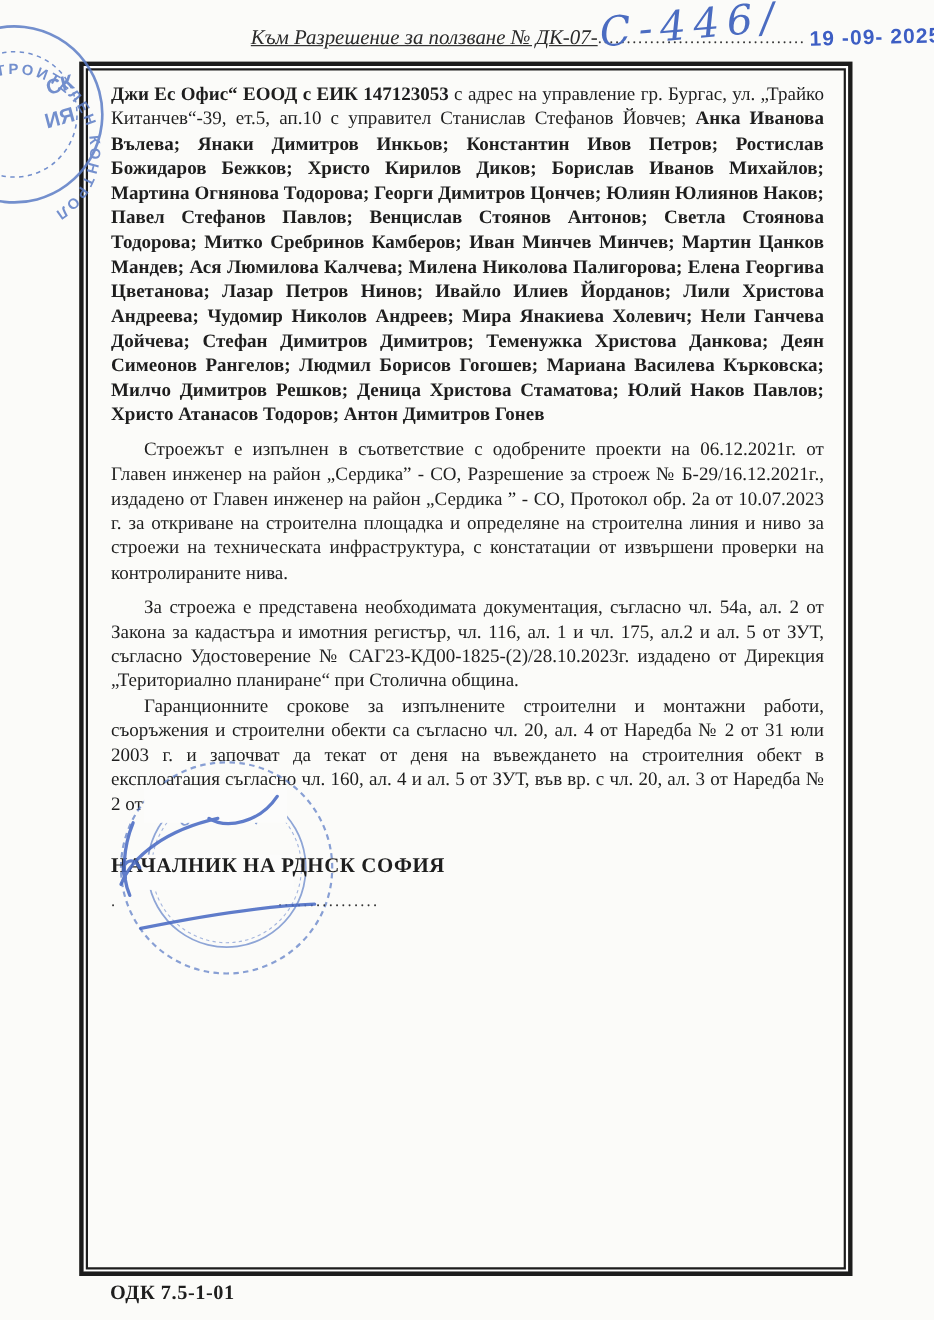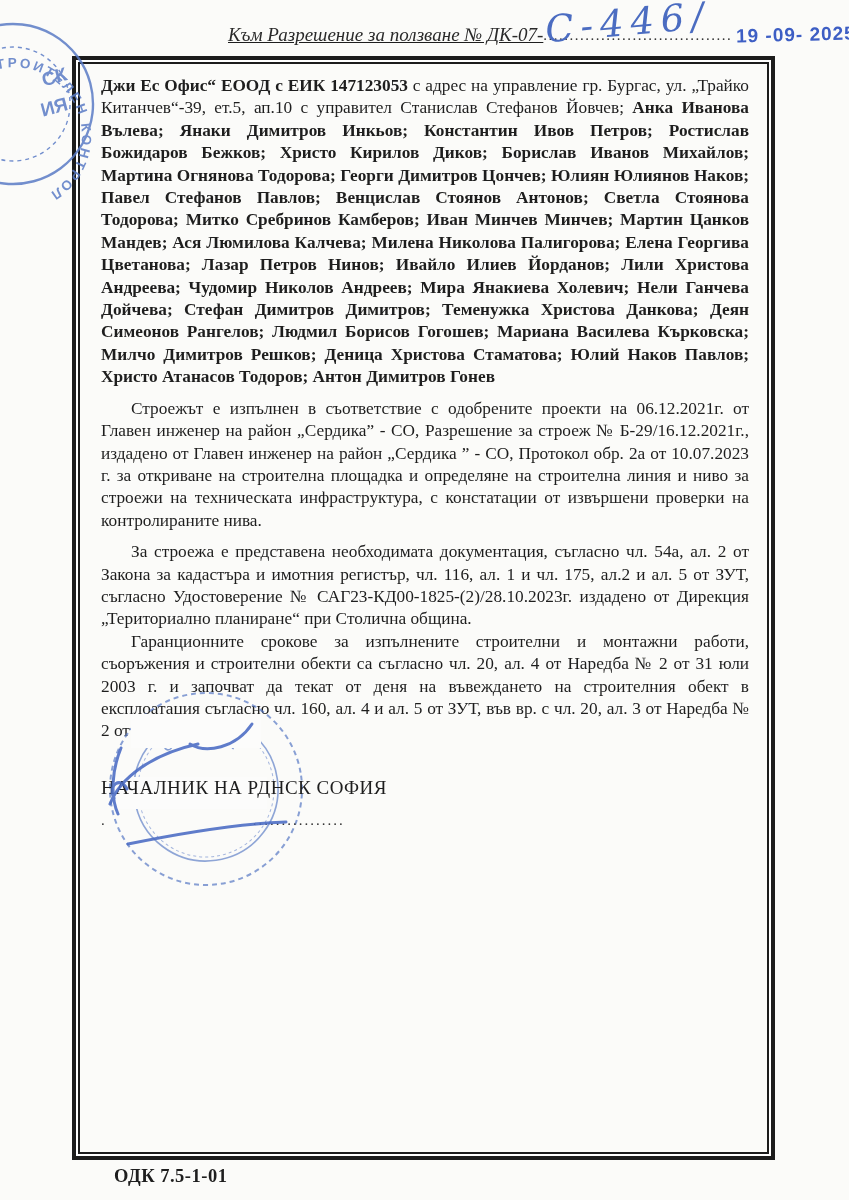--- a/index.html
+++ b/index.html
@@ -43,28 +43,28 @@
     position:absolute;left:6px;top:6px;right:6px;bottom:6px;
     padding:9px 16px 0 19px;
     font-size:17.3px;line-height:22.4px;text-align:justify;
   }
   .content p{margin:0 0 9px 0;}
   .content p.indent{text-indent:30px;}
   .content p.no-gap{margin:0;}
   b{font-weight:bold;}
   
   .sig-block{position:relative;z-index:6;margin-top:34px;}
-  .sig-title{font-weight:normal;font-size:19px;letter-spacing:.5px;margin:0;}
+  .sig-title{font-weight:bold;font-size:19px;letter-spacing:.5px;margin:0;}
   .sig-dotline{margin:10px 0 4px 0;font-size:15px;letter-spacing:2px;color:#333;}
   .sig-gap{display:inline-block;width:146px;}
   .sig-name{font-weight:bold;font-size:18px;margin-top:6px;}
   
   .footer-code{
     position:absolute;left:100px;top:1166px;
-    font-weight:bold;font-size:18.5px;letter-spacing:.5px;z-index:2;margin-left:14px;
+    font-weight:bold;font-size:18.5px;letter-spacing:.5px;z-index:2;
   }
   
   .stamp-topleft{position:absolute;left:-95px;top:-4px;width:216px;height:216px;z-index:3;}
   .stamp-signature{position:absolute;left:100px;top:683px;width:212px;height:212px;z-index:4;opacity:.9;}
   .redact{position:absolute;background:#fcfcfb;z-index:5;}
   .redact1{left:131px;top:714px;width:130px;height:34px;}
   .redact2{left:115px;top:777px;width:152px;height:32px;}
   .ink-signature{position:absolute;left:90px;top:700px;width:260px;height:170px;z-index:7;pointer-events:none;}
   .stamp-blue{fill:#5b7cc6;}
   svg text{font-family:"Liberation Sans", sans-serif;}

